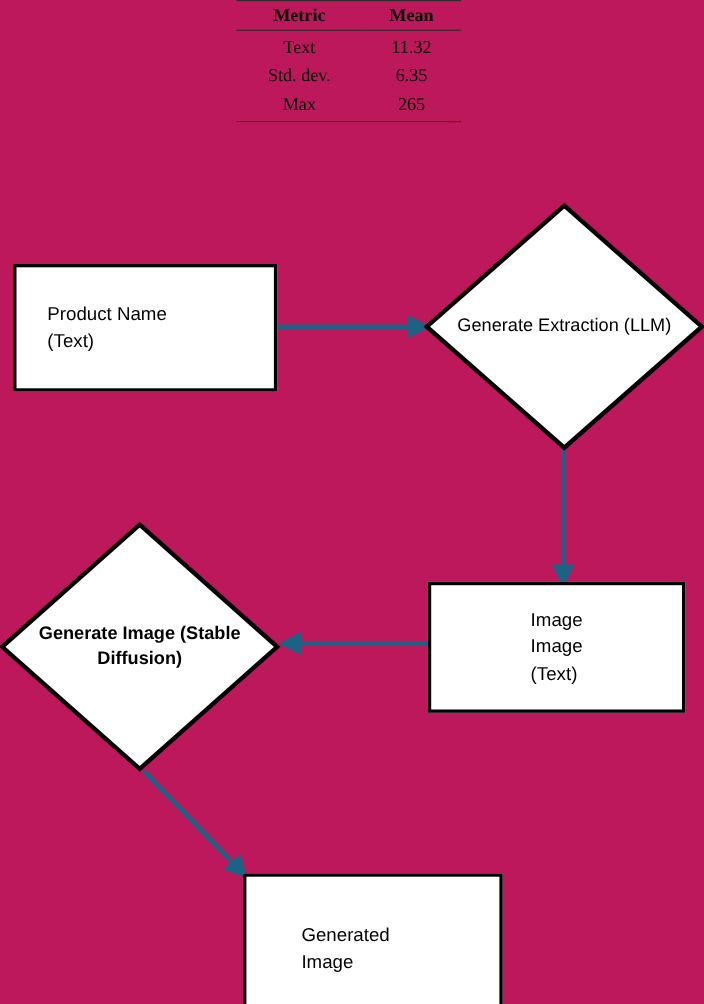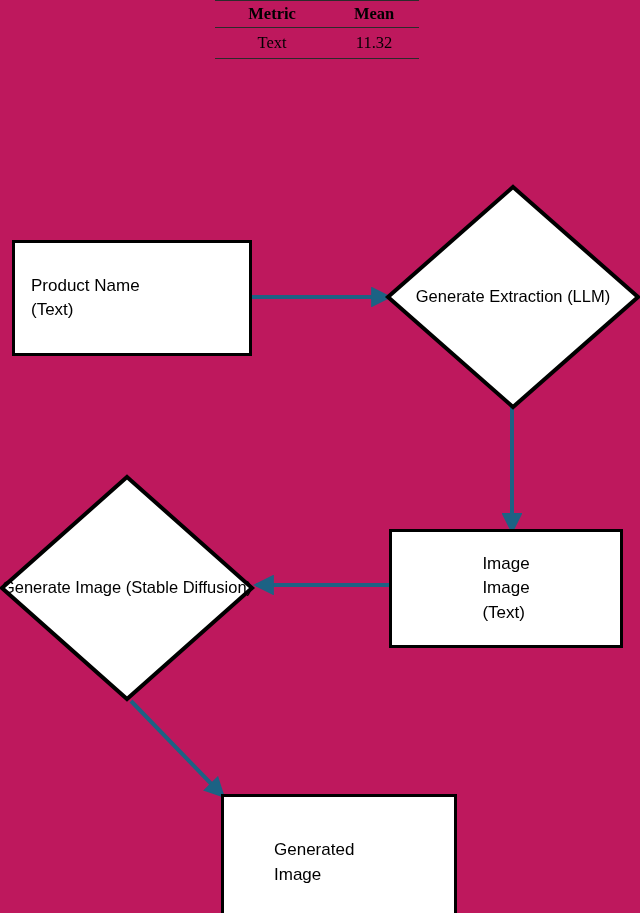--- a/index.html
+++ b/index.html
@@ -112,40 +112,48 @@
       <tr class="rule-top">
         <th>Metric</th>
         <th>Mean</th>
       </tr>
     </thead>
     <tbody>
       <tr>
         <td>Text</td>
         <td>11.32</td>
       </tr>
+      <tr>
+        <td>Std. dev.</td>
+        <td>6.35</td>
+      </tr>
+      <tr>
+        <td>Max</td>
+        <td>265</td>
+      </tr>
     </tbody>
   </table>
 
   <svg class="edge" viewBox="0 0 640 913" width="640" height="913" xmlns="http://www.w3.org/2000/svg">
     <defs>
       <marker id="ah" viewBox="0 0 10 10" refX="8.6" refY="5" markerWidth="5.2" markerHeight="5.2" orient="auto-start-reverse">
         <path d="M 0 0 L 10 5 L 0 10 z" fill="#1c6284"></path>
       </marker>
     </defs>
 
     <line x1="252" y1="297" x2="389" y2="297" stroke="#1c6284" stroke-width="4" marker-end="url(#ah)"></line>
 
     <line x1="512" y1="406" x2="512" y2="531" stroke="#1c6284" stroke-width="4" marker-end="url(#ah)"></line>
 
     <line x1="389" y1="585" x2="256" y2="585" stroke="#1c6284" stroke-width="4" marker-end="url(#ah)"></line>
 
     <line x1="131" y1="701" x2="223" y2="796" stroke="#1c6284" stroke-width="4" marker-end="url(#ah)"></line>
   </svg>
 
-  <div class="node-box" style="left:12px; top:240px; width:240px; height:116px; padding-left:16px; align-items:flex-start;">
+  <div class="node-box" style="left:12px; top:240px; width:240px; height:116px; padding-left:28px; align-items:flex-start;">
     <span class="ln">Product Name</span>
     <span class="ln">(Text)</span>
   </div>
 
   <div class="node-diamond" style="left:386px; top:185px; width:254px; height:224px;">
     <svg width="254" height="224" viewBox="0 0 254 224" xmlns="http://www.w3.org/2000/svg">
       <polygon points="127,2 252,112 127,222 2,112" fill="#ffffff" stroke="#000000" stroke-width="4"></polygon>
     </svg>
     <div class="diamond-label">
       <span class="ln">Generate</span>
@@ -155,21 +163,21 @@
   </div>
 
   <div class="node-box" style="left:389px; top:529px; width:234px; height:119px; align-items:center; text-align:left;">
     <div style="display:flex; flex-direction:column; align-items:flex-start;">
       <span class="ln">Image</span>
       <span class="ln">Image</span>
       <span class="ln">(Text)</span>
     </div>
   </div>
 
-  <div class="node-diamond" style="left:0px; top:475px; width:254px; height:226px;">
+  <div class="node-diamond" style="left:0px; top:475px; width:254px; height:226px;font-weight:bold;">
     <svg width="254" height="226" viewBox="0 0 254 226" xmlns="http://www.w3.org/2000/svg">
       <polygon points="127,2 252,113 127,224 2,113" fill="#ffffff" stroke="#000000" stroke-width="4"></polygon>
     </svg>
     <div class="diamond-label">
       <span class="ln">Generate</span>
       <span class="ln">Image</span>
       <span class="ln">(Stable</span>
       <span class="ln">Diffusion)</span>
     </div>
   </div>

